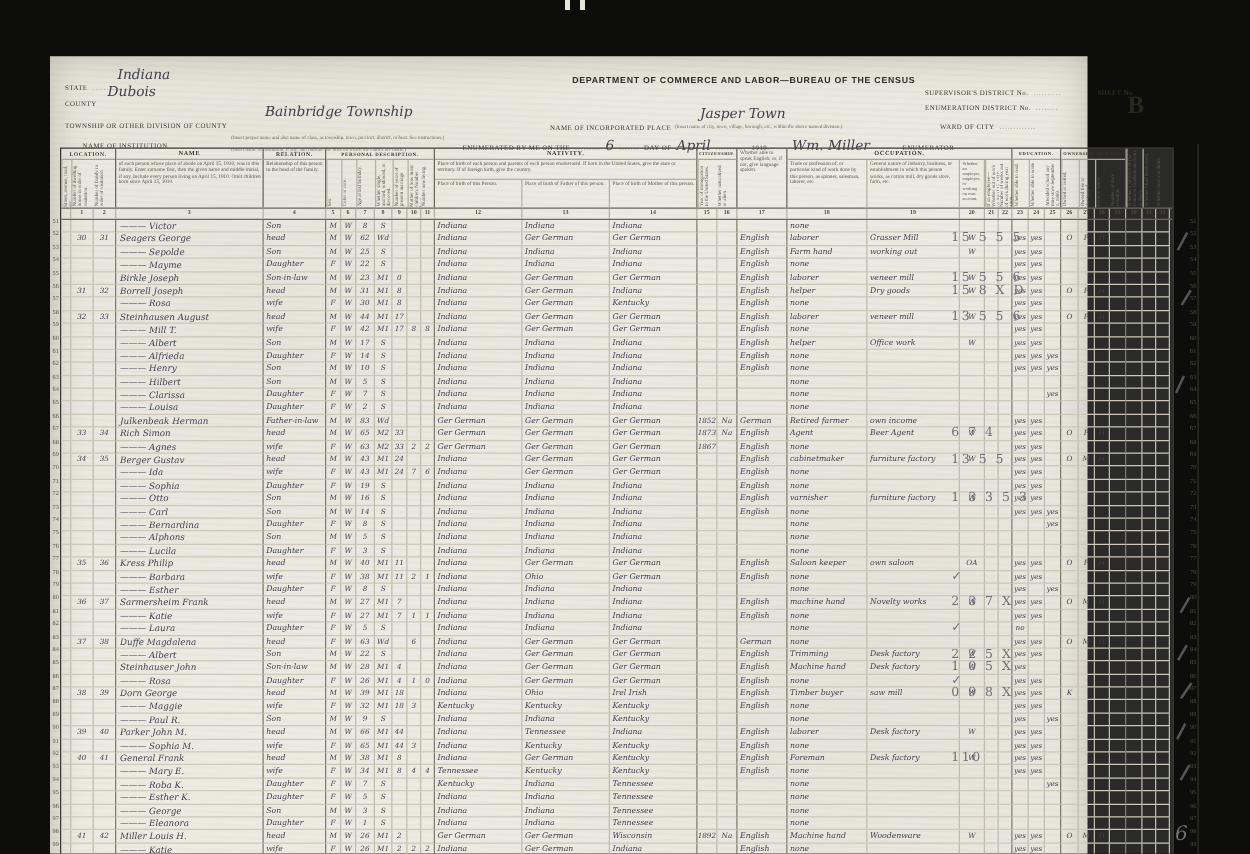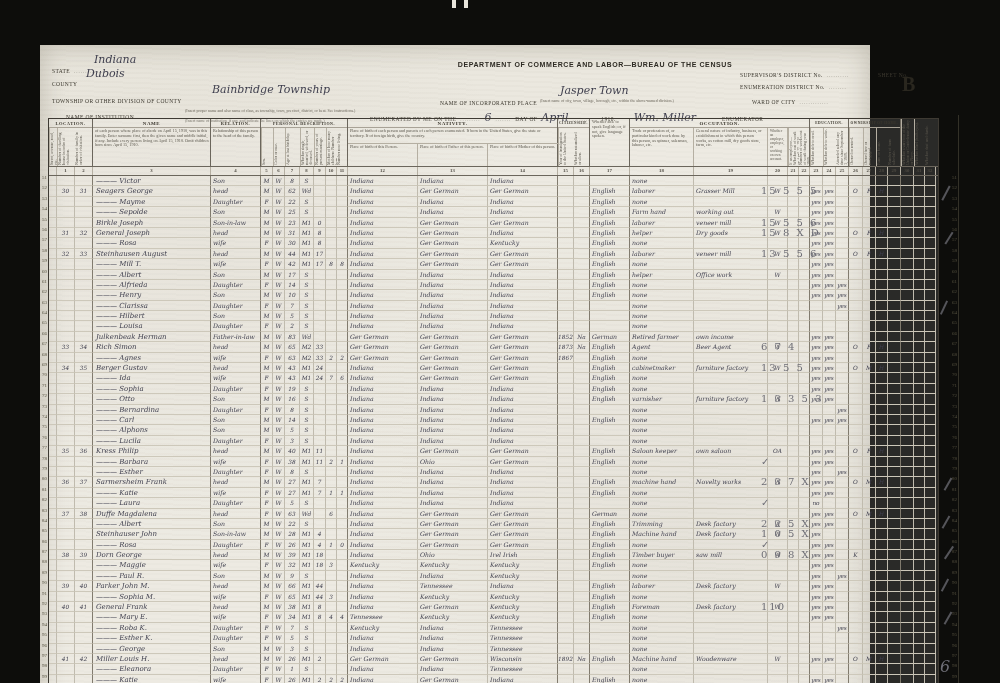--- a/index.html
+++ b/index.html
@@ -321,55 +321,20 @@
             <div class="tc hw heavy" style="width: 13px;"></div>
             <div class="tc hw" style="width: 13px;"></div>
             <div class="tc hw" style="width: 11px;"></div>
             <div class="tc hw" style="width: 11px;"></div>
             <div class="ann">15 5 5 5</div>
           </div>
           <div class="trow">
             <div class="tc hw" style="width: 8px;"></div>
             <div class="tc hw" style="width: 18px;"></div>
             <div class="tc hw heavy" style="width: 18px;"></div>
-            <div class="tc hw nm heavy" style="width: 118px;">——— Mayme</div>
-            <div class="tc hw txt heavy" style="width: 50px;">Daughter</div>
-            <div class="tc hw" style="width: 12px;">F</div>
-            <div class="tc hw" style="width: 12px;">W</div>
-            <div class="tc hw" style="width: 15px;">22</div>
-            <div class="tc hw" style="width: 14px;">S</div>
-            <div class="tc hw" style="width: 12px;"></div>
-            <div class="tc hw" style="width: 11px;"></div>
-            <div class="tc hw heavy" style="width: 11px;"></div>
-            <div class="tc hw txt" style="width: 70px;">Indiana</div>
-            <div class="tc hw txt" style="width: 70px;">Indiana</div>
-            <div class="tc hw txt heavy" style="width: 70px;">Indiana</div>
-            <div class="tc hw" style="width: 16px;"></div>
-            <div class="tc hw heavy" style="width: 16px;"></div>
-            <div class="tc hw txt heavy" style="width: 40px;">English</div>
-            <div class="tc hw txt" style="width: 64px;">none</div>
-            <div class="tc hw txt" style="width: 74px;"></div>
-            <div class="tc hw" style="width: 20px;"></div>
-            <div class="tc hw" style="width: 11px;"></div>
-            <div class="tc hw heavy" style="width: 11px;"></div>
-            <div class="tc hw" style="width: 13px;">yes</div>
-            <div class="tc hw" style="width: 13px;">yes</div>
-            <div class="tc hw heavy" style="width: 13px;"></div>
-            <div class="tc hw" style="width: 14px;"></div>
-            <div class="tc hw" style="width: 13px;"></div>
-            <div class="tc hw" style="width: 12px;"></div>
-            <div class="tc hw heavy" style="width: 13px;"></div>
-            <div class="tc hw" style="width: 13px;"></div>
-            <div class="tc hw" style="width: 11px;"></div>
-            <div class="tc hw" style="width: 11px;"></div>
-          </div>
-          <div class="trow">
-            <div class="tc hw" style="width: 8px;"></div>
-            <div class="tc hw" style="width: 18px;"></div>
-            <div class="tc hw heavy" style="width: 18px;"></div>
             <div class="tc hw nm heavy" style="width: 118px;">——— Sepolde</div>
             <div class="tc hw txt heavy" style="width: 50px;">Son</div>
             <div class="tc hw" style="width: 12px;">M</div>
             <div class="tc hw" style="width: 12px;">W</div>
             <div class="tc hw" style="width: 15px;">25</div>
             <div class="tc hw" style="width: 14px;">S</div>
             <div class="tc hw" style="width: 12px;"></div>
             <div class="tc hw" style="width: 11px;"></div>
             <div class="tc hw heavy" style="width: 11px;"></div>
             <div class="tc hw txt" style="width: 70px;">Indiana</div>
@@ -391,20 +356,55 @@
             <div class="tc hw" style="width: 12px;"></div>
             <div class="tc hw heavy" style="width: 13px;"></div>
             <div class="tc hw" style="width: 13px;"></div>
             <div class="tc hw" style="width: 11px;"></div>
             <div class="tc hw" style="width: 11px;"></div>
           </div>
           <div class="trow">
             <div class="tc hw" style="width: 8px;"></div>
             <div class="tc hw" style="width: 18px;"></div>
             <div class="tc hw heavy" style="width: 18px;"></div>
+            <div class="tc hw nm heavy" style="width: 118px;">——— Mayme</div>
+            <div class="tc hw txt heavy" style="width: 50px;">Daughter</div>
+            <div class="tc hw" style="width: 12px;">F</div>
+            <div class="tc hw" style="width: 12px;">W</div>
+            <div class="tc hw" style="width: 15px;">22</div>
+            <div class="tc hw" style="width: 14px;">S</div>
+            <div class="tc hw" style="width: 12px;"></div>
+            <div class="tc hw" style="width: 11px;"></div>
+            <div class="tc hw heavy" style="width: 11px;"></div>
+            <div class="tc hw txt" style="width: 70px;">Indiana</div>
+            <div class="tc hw txt" style="width: 70px;">Indiana</div>
+            <div class="tc hw txt heavy" style="width: 70px;">Indiana</div>
+            <div class="tc hw" style="width: 16px;"></div>
+            <div class="tc hw heavy" style="width: 16px;"></div>
+            <div class="tc hw txt heavy" style="width: 40px;">English</div>
+            <div class="tc hw txt" style="width: 64px;">none</div>
+            <div class="tc hw txt" style="width: 74px;"></div>
+            <div class="tc hw" style="width: 20px;"></div>
+            <div class="tc hw" style="width: 11px;"></div>
+            <div class="tc hw heavy" style="width: 11px;"></div>
+            <div class="tc hw" style="width: 13px;">yes</div>
+            <div class="tc hw" style="width: 13px;">yes</div>
+            <div class="tc hw heavy" style="width: 13px;"></div>
+            <div class="tc hw" style="width: 14px;"></div>
+            <div class="tc hw" style="width: 13px;"></div>
+            <div class="tc hw" style="width: 12px;"></div>
+            <div class="tc hw heavy" style="width: 13px;"></div>
+            <div class="tc hw" style="width: 13px;"></div>
+            <div class="tc hw" style="width: 11px;"></div>
+            <div class="tc hw" style="width: 11px;"></div>
+          </div>
+          <div class="trow">
+            <div class="tc hw" style="width: 8px;"></div>
+            <div class="tc hw" style="width: 18px;"></div>
+            <div class="tc hw heavy" style="width: 18px;"></div>
             <div class="tc hw nm heavy" style="width: 118px;">Birkle Joseph</div>
             <div class="tc hw txt heavy" style="width: 50px;">Son-in-law</div>
             <div class="tc hw" style="width: 12px;">M</div>
             <div class="tc hw" style="width: 12px;">W</div>
             <div class="tc hw" style="width: 15px;">23</div>
             <div class="tc hw" style="width: 14px;">M1</div>
             <div class="tc hw" style="width: 12px;">0</div>
             <div class="tc hw" style="width: 11px;"></div>
             <div class="tc hw heavy" style="width: 11px;"></div>
             <div class="tc hw txt" style="width: 70px;">Indiana</div>
@@ -427,21 +427,21 @@
             <div class="tc hw heavy" style="width: 13px;"></div>
             <div class="tc hw" style="width: 13px;"></div>
             <div class="tc hw" style="width: 11px;"></div>
             <div class="tc hw" style="width: 11px;"></div>
             <div class="ann">15 5 5 6</div>
           </div>
           <div class="trow">
             <div class="tc hw" style="width: 8px;"></div>
             <div class="tc hw" style="width: 18px;">31</div>
             <div class="tc hw heavy" style="width: 18px;">32</div>
-            <div class="tc hw nm heavy" style="width: 118px;">General Joseph</div>
+            <div class="tc hw nm heavy" style="width: 118px;">Borrell Joseph</div>
             <div class="tc hw txt heavy" style="width: 50px;">head</div>
             <div class="tc hw" style="width: 12px;">M</div>
             <div class="tc hw" style="width: 12px;">W</div>
             <div class="tc hw" style="width: 15px;">31</div>
             <div class="tc hw" style="width: 14px;">M1</div>
             <div class="tc hw" style="width: 12px;">8</div>
             <div class="tc hw" style="width: 11px;"></div>
             <div class="tc hw heavy" style="width: 11px;"></div>
             <div class="tc hw txt" style="width: 70px;">Indiana</div>
             <div class="tc hw txt" style="width: 70px;">Ger German</div>
@@ -674,20 +674,55 @@
             <div class="tc hw" style="width: 12px;"></div>
             <div class="tc hw heavy" style="width: 13px;"></div>
             <div class="tc hw" style="width: 13px;"></div>
             <div class="tc hw" style="width: 11px;"></div>
             <div class="tc hw" style="width: 11px;"></div>
           </div>
           <div class="trow">
             <div class="tc hw" style="width: 8px;"></div>
             <div class="tc hw" style="width: 18px;"></div>
             <div class="tc hw heavy" style="width: 18px;"></div>
+            <div class="tc hw nm heavy" style="width: 118px;">——— Hilbert</div>
+            <div class="tc hw txt heavy" style="width: 50px;">Son</div>
+            <div class="tc hw" style="width: 12px;">M</div>
+            <div class="tc hw" style="width: 12px;">W</div>
+            <div class="tc hw" style="width: 15px;">5</div>
+            <div class="tc hw" style="width: 14px;">S</div>
+            <div class="tc hw" style="width: 12px;"></div>
+            <div class="tc hw" style="width: 11px;"></div>
+            <div class="tc hw heavy" style="width: 11px;"></div>
+            <div class="tc hw txt" style="width: 70px;">Indiana</div>
+            <div class="tc hw txt" style="width: 70px;">Indiana</div>
+            <div class="tc hw txt heavy" style="width: 70px;">Indiana</div>
+            <div class="tc hw" style="width: 16px;"></div>
+            <div class="tc hw heavy" style="width: 16px;"></div>
+            <div class="tc hw txt heavy" style="width: 40px;"></div>
+            <div class="tc hw txt" style="width: 64px;">none</div>
+            <div class="tc hw txt" style="width: 74px;"></div>
+            <div class="tc hw" style="width: 20px;"></div>
+            <div class="tc hw" style="width: 11px;"></div>
+            <div class="tc hw heavy" style="width: 11px;"></div>
+            <div class="tc hw" style="width: 13px;"></div>
+            <div class="tc hw" style="width: 13px;"></div>
+            <div class="tc hw heavy" style="width: 13px;"></div>
+            <div class="tc hw" style="width: 14px;"></div>
+            <div class="tc hw" style="width: 13px;"></div>
+            <div class="tc hw" style="width: 12px;"></div>
+            <div class="tc hw heavy" style="width: 13px;"></div>
+            <div class="tc hw" style="width: 13px;"></div>
+            <div class="tc hw" style="width: 11px;"></div>
+            <div class="tc hw" style="width: 11px;"></div>
+          </div>
+          <div class="trow">
+            <div class="tc hw" style="width: 8px;"></div>
+            <div class="tc hw" style="width: 18px;"></div>
+            <div class="tc hw heavy" style="width: 18px;"></div>
             <div class="tc hw nm heavy" style="width: 118px;">——— Clarissa</div>
             <div class="tc hw txt heavy" style="width: 50px;">Daughter</div>
             <div class="tc hw" style="width: 12px;">F</div>
             <div class="tc hw" style="width: 12px;">W</div>
             <div class="tc hw" style="width: 15px;">7</div>
             <div class="tc hw" style="width: 14px;">S</div>
             <div class="tc hw" style="width: 12px;"></div>
             <div class="tc hw" style="width: 11px;"></div>
             <div class="tc hw heavy" style="width: 11px;"></div>
             <div class="tc hw txt" style="width: 70px;">Indiana</div>
@@ -697,55 +732,20 @@
             <div class="tc hw heavy" style="width: 16px;"></div>
             <div class="tc hw txt heavy" style="width: 40px;"></div>
             <div class="tc hw txt" style="width: 64px;">none</div>
             <div class="tc hw txt" style="width: 74px;"></div>
             <div class="tc hw" style="width: 20px;"></div>
             <div class="tc hw" style="width: 11px;"></div>
             <div class="tc hw heavy" style="width: 11px;"></div>
             <div class="tc hw" style="width: 13px;"></div>
             <div class="tc hw" style="width: 13px;"></div>
             <div class="tc hw heavy" style="width: 13px;">yes</div>
-            <div class="tc hw" style="width: 14px;"></div>
-            <div class="tc hw" style="width: 13px;"></div>
-            <div class="tc hw" style="width: 12px;"></div>
-            <div class="tc hw heavy" style="width: 13px;"></div>
-            <div class="tc hw" style="width: 13px;"></div>
-            <div class="tc hw" style="width: 11px;"></div>
-            <div class="tc hw" style="width: 11px;"></div>
-          </div>
-          <div class="trow">
-            <div class="tc hw" style="width: 8px;"></div>
-            <div class="tc hw" style="width: 18px;"></div>
-            <div class="tc hw heavy" style="width: 18px;"></div>
-            <div class="tc hw nm heavy" style="width: 118px;">——— Hilbert</div>
-            <div class="tc hw txt heavy" style="width: 50px;">Son</div>
-            <div class="tc hw" style="width: 12px;">M</div>
-            <div class="tc hw" style="width: 12px;">W</div>
-            <div class="tc hw" style="width: 15px;">5</div>
-            <div class="tc hw" style="width: 14px;">S</div>
-            <div class="tc hw" style="width: 12px;"></div>
-            <div class="tc hw" style="width: 11px;"></div>
-            <div class="tc hw heavy" style="width: 11px;"></div>
-            <div class="tc hw txt" style="width: 70px;">Indiana</div>
-            <div class="tc hw txt" style="width: 70px;">Indiana</div>
-            <div class="tc hw txt heavy" style="width: 70px;">Indiana</div>
-            <div class="tc hw" style="width: 16px;"></div>
-            <div class="tc hw heavy" style="width: 16px;"></div>
-            <div class="tc hw txt heavy" style="width: 40px;"></div>
-            <div class="tc hw txt" style="width: 64px;">none</div>
-            <div class="tc hw txt" style="width: 74px;"></div>
-            <div class="tc hw" style="width: 20px;"></div>
-            <div class="tc hw" style="width: 11px;"></div>
-            <div class="tc hw heavy" style="width: 11px;"></div>
-            <div class="tc hw" style="width: 13px;"></div>
-            <div class="tc hw" style="width: 13px;"></div>
-            <div class="tc hw heavy" style="width: 13px;"></div>
             <div class="tc hw" style="width: 14px;"></div>
             <div class="tc hw" style="width: 13px;"></div>
             <div class="tc hw" style="width: 12px;"></div>
             <div class="tc hw heavy" style="width: 13px;"></div>
             <div class="tc hw" style="width: 13px;"></div>
             <div class="tc hw" style="width: 11px;"></div>
             <div class="tc hw" style="width: 11px;"></div>
           </div>
           <div class="trow">
             <div class="tc hw" style="width: 8px;"></div>
@@ -1027,20 +1027,55 @@
             <div class="tc hw heavy" style="width: 13px;"></div>
             <div class="tc hw" style="width: 13px;"></div>
             <div class="tc hw" style="width: 11px;"></div>
             <div class="tc hw" style="width: 11px;"></div>
             <div class="ann">1 3 3 5 3</div>
           </div>
           <div class="trow">
             <div class="tc hw" style="width: 8px;"></div>
             <div class="tc hw" style="width: 18px;"></div>
             <div class="tc hw heavy" style="width: 18px;"></div>
+            <div class="tc hw nm heavy" style="width: 118px;">——— Carl</div>
+            <div class="tc hw txt heavy" style="width: 50px;">Son</div>
+            <div class="tc hw" style="width: 12px;">M</div>
+            <div class="tc hw" style="width: 12px;">W</div>
+            <div class="tc hw" style="width: 15px;">14</div>
+            <div class="tc hw" style="width: 14px;">S</div>
+            <div class="tc hw" style="width: 12px;"></div>
+            <div class="tc hw" style="width: 11px;"></div>
+            <div class="tc hw heavy" style="width: 11px;"></div>
+            <div class="tc hw txt" style="width: 70px;">Indiana</div>
+            <div class="tc hw txt" style="width: 70px;">Indiana</div>
+            <div class="tc hw txt heavy" style="width: 70px;">Indiana</div>
+            <div class="tc hw" style="width: 16px;"></div>
+            <div class="tc hw heavy" style="width: 16px;"></div>
+            <div class="tc hw txt heavy" style="width: 40px;">English</div>
+            <div class="tc hw txt" style="width: 64px;">none</div>
+            <div class="tc hw txt" style="width: 74px;"></div>
+            <div class="tc hw" style="width: 20px;"></div>
+            <div class="tc hw" style="width: 11px;"></div>
+            <div class="tc hw heavy" style="width: 11px;"></div>
+            <div class="tc hw" style="width: 13px;">yes</div>
+            <div class="tc hw" style="width: 13px;">yes</div>
+            <div class="tc hw heavy" style="width: 13px;">yes</div>
+            <div class="tc hw" style="width: 14px;"></div>
+            <div class="tc hw" style="width: 13px;"></div>
+            <div class="tc hw" style="width: 12px;"></div>
+            <div class="tc hw heavy" style="width: 13px;"></div>
+            <div class="tc hw" style="width: 13px;"></div>
+            <div class="tc hw" style="width: 11px;"></div>
+            <div class="tc hw" style="width: 11px;"></div>
+          </div>
+          <div class="trow">
+            <div class="tc hw" style="width: 8px;"></div>
+            <div class="tc hw" style="width: 18px;"></div>
+            <div class="tc hw heavy" style="width: 18px;"></div>
             <div class="tc hw nm heavy" style="width: 118px;">——— Bernardina</div>
             <div class="tc hw txt heavy" style="width: 50px;">Daughter</div>
             <div class="tc hw" style="width: 12px;">F</div>
             <div class="tc hw" style="width: 12px;">W</div>
             <div class="tc hw" style="width: 15px;">8</div>
             <div class="tc hw" style="width: 14px;">S</div>
             <div class="tc hw" style="width: 12px;"></div>
             <div class="tc hw" style="width: 11px;"></div>
             <div class="tc hw heavy" style="width: 11px;"></div>
             <div class="tc hw txt" style="width: 70px;">Indiana</div>
@@ -1049,55 +1084,20 @@
             <div class="tc hw" style="width: 16px;"></div>
             <div class="tc hw heavy" style="width: 16px;"></div>
             <div class="tc hw txt heavy" style="width: 40px;"></div>
             <div class="tc hw txt" style="width: 64px;">none</div>
             <div class="tc hw txt" style="width: 74px;"></div>
             <div class="tc hw" style="width: 20px;"></div>
             <div class="tc hw" style="width: 11px;"></div>
             <div class="tc hw heavy" style="width: 11px;"></div>
             <div class="tc hw" style="width: 13px;"></div>
             <div class="tc hw" style="width: 13px;"></div>
-            <div class="tc hw heavy" style="width: 13px;">yes</div>
-            <div class="tc hw" style="width: 14px;"></div>
-            <div class="tc hw" style="width: 13px;"></div>
-            <div class="tc hw" style="width: 12px;"></div>
-            <div class="tc hw heavy" style="width: 13px;"></div>
-            <div class="tc hw" style="width: 13px;"></div>
-            <div class="tc hw" style="width: 11px;"></div>
-            <div class="tc hw" style="width: 11px;"></div>
-          </div>
-          <div class="trow">
-            <div class="tc hw" style="width: 8px;"></div>
-            <div class="tc hw" style="width: 18px;"></div>
-            <div class="tc hw heavy" style="width: 18px;"></div>
-            <div class="tc hw nm heavy" style="width: 118px;">——— Carl</div>
-            <div class="tc hw txt heavy" style="width: 50px;">Son</div>
-            <div class="tc hw" style="width: 12px;">M</div>
-            <div class="tc hw" style="width: 12px;">W</div>
-            <div class="tc hw" style="width: 15px;">14</div>
-            <div class="tc hw" style="width: 14px;">S</div>
-            <div class="tc hw" style="width: 12px;"></div>
-            <div class="tc hw" style="width: 11px;"></div>
-            <div class="tc hw heavy" style="width: 11px;"></div>
-            <div class="tc hw txt" style="width: 70px;">Indiana</div>
-            <div class="tc hw txt" style="width: 70px;">Indiana</div>
-            <div class="tc hw txt heavy" style="width: 70px;">Indiana</div>
-            <div class="tc hw" style="width: 16px;"></div>
-            <div class="tc hw heavy" style="width: 16px;"></div>
-            <div class="tc hw txt heavy" style="width: 40px;">English</div>
-            <div class="tc hw txt" style="width: 64px;">none</div>
-            <div class="tc hw txt" style="width: 74px;"></div>
-            <div class="tc hw" style="width: 20px;"></div>
-            <div class="tc hw" style="width: 11px;"></div>
-            <div class="tc hw heavy" style="width: 11px;"></div>
-            <div class="tc hw" style="width: 13px;">yes</div>
-            <div class="tc hw" style="width: 13px;">yes</div>
             <div class="tc hw heavy" style="width: 13px;">yes</div>
             <div class="tc hw" style="width: 14px;"></div>
             <div class="tc hw" style="width: 13px;"></div>
             <div class="tc hw" style="width: 12px;"></div>
             <div class="tc hw heavy" style="width: 13px;"></div>
             <div class="tc hw" style="width: 13px;"></div>
             <div class="tc hw" style="width: 11px;"></div>
             <div class="tc hw" style="width: 11px;"></div>
           </div>
           <div class="trow">
@@ -1873,20 +1873,55 @@
             <div class="tc hw" style="width: 14px;"></div>
             <div class="tc hw" style="width: 13px;"></div>
             <div class="tc hw" style="width: 12px;"></div>
             <div class="tc hw heavy" style="width: 13px;"></div>
             <div class="tc hw" style="width: 13px;"></div>
             <div class="tc hw" style="width: 11px;"></div>
             <div class="tc hw" style="width: 11px;"></div>
           </div>
           <div class="trow">
             <div class="tc hw" style="width: 8px;"></div>
+            <div class="tc hw" style="width: 18px;"></div>
+            <div class="tc hw heavy" style="width: 18px;"></div>
+            <div class="tc hw nm heavy" style="width: 118px;">——— Eleanora</div>
+            <div class="tc hw txt heavy" style="width: 50px;">Daughter</div>
+            <div class="tc hw" style="width: 12px;">F</div>
+            <div class="tc hw" style="width: 12px;">W</div>
+            <div class="tc hw" style="width: 15px;">1</div>
+            <div class="tc hw" style="width: 14px;">S</div>
+            <div class="tc hw" style="width: 12px;"></div>
+            <div class="tc hw" style="width: 11px;"></div>
+            <div class="tc hw heavy" style="width: 11px;"></div>
+            <div class="tc hw txt" style="width: 70px;">Indiana</div>
+            <div class="tc hw txt" style="width: 70px;">Indiana</div>
+            <div class="tc hw txt heavy" style="width: 70px;">Tennessee</div>
+            <div class="tc hw" style="width: 16px;"></div>
+            <div class="tc hw heavy" style="width: 16px;"></div>
+            <div class="tc hw txt heavy" style="width: 40px;"></div>
+            <div class="tc hw txt" style="width: 64px;">none</div>
+            <div class="tc hw txt" style="width: 74px;"></div>
+            <div class="tc hw" style="width: 20px;"></div>
+            <div class="tc hw" style="width: 11px;"></div>
+            <div class="tc hw heavy" style="width: 11px;"></div>
+            <div class="tc hw" style="width: 13px;"></div>
+            <div class="tc hw" style="width: 13px;"></div>
+            <div class="tc hw heavy" style="width: 13px;"></div>
+            <div class="tc hw" style="width: 14px;"></div>
+            <div class="tc hw" style="width: 13px;"></div>
+            <div class="tc hw" style="width: 12px;"></div>
+            <div class="tc hw heavy" style="width: 13px;"></div>
+            <div class="tc hw" style="width: 13px;"></div>
+            <div class="tc hw" style="width: 11px;"></div>
+            <div class="tc hw" style="width: 11px;"></div>
+          </div>
+          <div class="trow">
+            <div class="tc hw" style="width: 8px;"></div>
             <div class="tc hw" style="width: 18px;">41</div>
             <div class="tc hw heavy" style="width: 18px;">42</div>
             <div class="tc hw nm heavy" style="width: 118px;">Miller Louis H.</div>
             <div class="tc hw txt heavy" style="width: 50px;">head</div>
             <div class="tc hw" style="width: 12px;">M</div>
             <div class="tc hw" style="width: 12px;">W</div>
             <div class="tc hw" style="width: 15px;">26</div>
             <div class="tc hw" style="width: 14px;">M1</div>
             <div class="tc hw" style="width: 12px;">2</div>
             <div class="tc hw" style="width: 11px;"></div>
@@ -1901,55 +1936,20 @@
             <div class="tc hw txt" style="width: 74px;">Woodenware</div>
             <div class="tc hw" style="width: 20px;">W</div>
             <div class="tc hw" style="width: 11px;"></div>
             <div class="tc hw heavy" style="width: 11px;"></div>
             <div class="tc hw" style="width: 13px;">yes</div>
             <div class="tc hw" style="width: 13px;">yes</div>
             <div class="tc hw heavy" style="width: 13px;"></div>
             <div class="tc hw" style="width: 14px;">O</div>
             <div class="tc hw" style="width: 13px;">M</div>
             <div class="tc hw" style="width: 12px;">H</div>
-            <div class="tc hw heavy" style="width: 13px;"></div>
-            <div class="tc hw" style="width: 13px;"></div>
-            <div class="tc hw" style="width: 11px;"></div>
-            <div class="tc hw" style="width: 11px;"></div>
-          </div>
-          <div class="trow">
-            <div class="tc hw" style="width: 8px;"></div>
-            <div class="tc hw" style="width: 18px;"></div>
-            <div class="tc hw heavy" style="width: 18px;"></div>
-            <div class="tc hw nm heavy" style="width: 118px;">——— Eleanora</div>
-            <div class="tc hw txt heavy" style="width: 50px;">Daughter</div>
-            <div class="tc hw" style="width: 12px;">F</div>
-            <div class="tc hw" style="width: 12px;">W</div>
-            <div class="tc hw" style="width: 15px;">1</div>
-            <div class="tc hw" style="width: 14px;">S</div>
-            <div class="tc hw" style="width: 12px;"></div>
-            <div class="tc hw" style="width: 11px;"></div>
-            <div class="tc hw heavy" style="width: 11px;"></div>
-            <div class="tc hw txt" style="width: 70px;">Indiana</div>
-            <div class="tc hw txt" style="width: 70px;">Indiana</div>
-            <div class="tc hw txt heavy" style="width: 70px;">Tennessee</div>
-            <div class="tc hw" style="width: 16px;"></div>
-            <div class="tc hw heavy" style="width: 16px;"></div>
-            <div class="tc hw txt heavy" style="width: 40px;"></div>
-            <div class="tc hw txt" style="width: 64px;">none</div>
-            <div class="tc hw txt" style="width: 74px;"></div>
-            <div class="tc hw" style="width: 20px;"></div>
-            <div class="tc hw" style="width: 11px;"></div>
-            <div class="tc hw heavy" style="width: 11px;"></div>
-            <div class="tc hw" style="width: 13px;"></div>
-            <div class="tc hw" style="width: 13px;"></div>
-            <div class="tc hw heavy" style="width: 13px;"></div>
-            <div class="tc hw" style="width: 14px;"></div>
-            <div class="tc hw" style="width: 13px;"></div>
-            <div class="tc hw" style="width: 12px;"></div>
             <div class="tc hw heavy" style="width: 13px;"></div>
             <div class="tc hw" style="width: 13px;"></div>
             <div class="tc hw" style="width: 11px;"></div>
             <div class="tc hw" style="width: 11px;"></div>
           </div>
           <div class="trow">
             <div class="tc hw" style="width: 8px;"></div>
             <div class="tc hw" style="width: 18px;"></div>
             <div class="tc hw heavy" style="width: 18px;"></div>
             <div class="tc hw nm heavy" style="width: 118px;">——— Katie</div>

